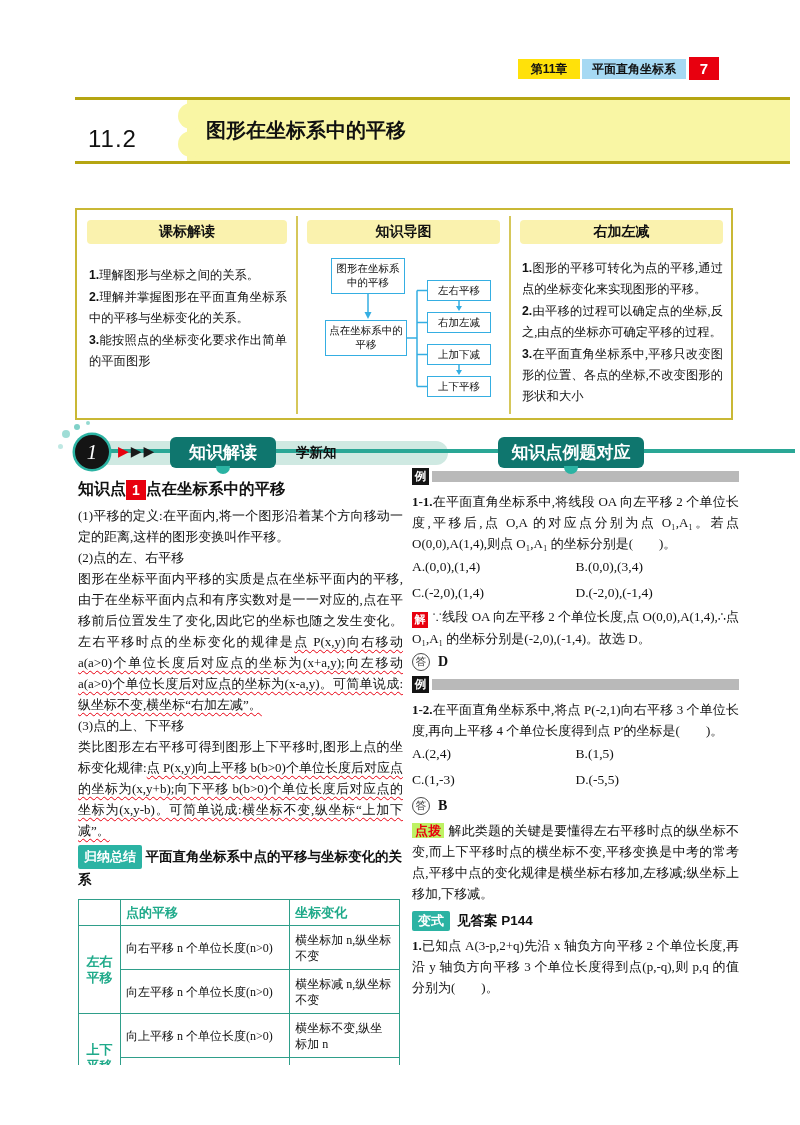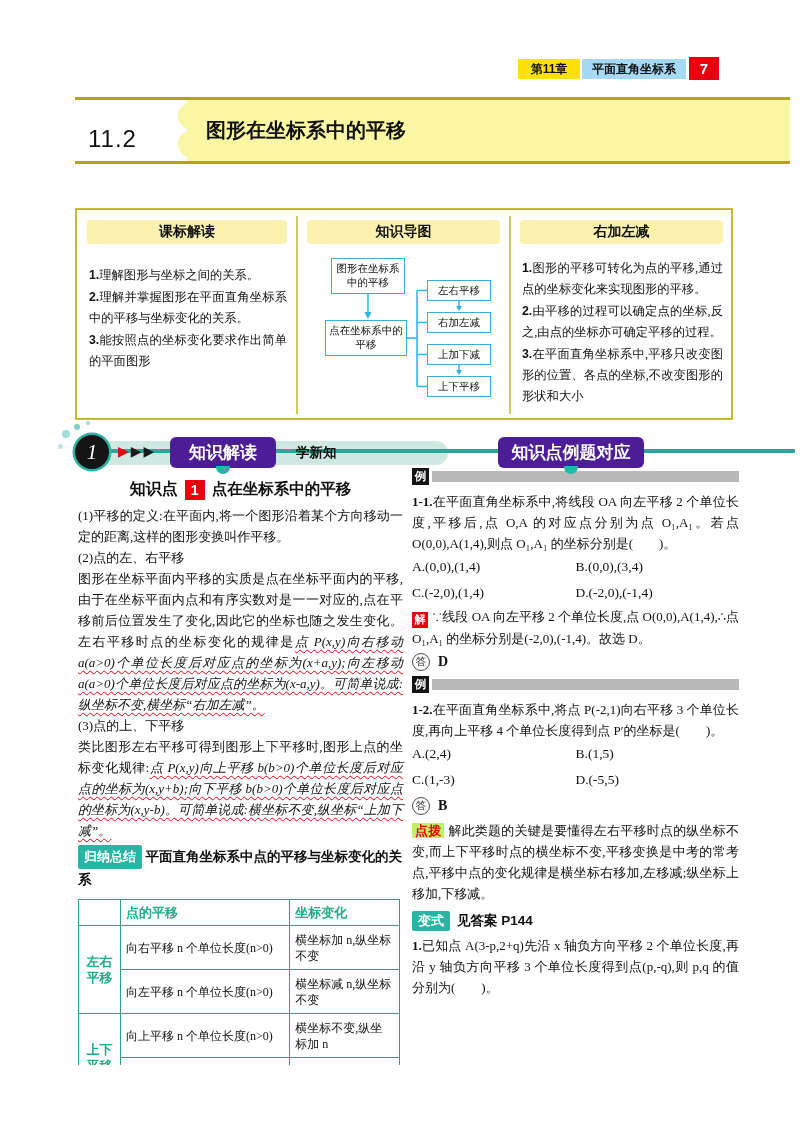--- a/index.html
+++ b/index.html
@@ -50,38 +50,38 @@
   
   .dot { position:absolute; border-radius:50%; background:#2bb3a3; }
   #band-mint { position:absolute; left:103px; top:441px; width:345px; height:24px;
     background:#cfe9e2; border-radius:0 12px 12px 0; }
   #band-line { position:absolute; left:103px; top:449px; width:692px; height:4px; background:#2aa796; }
   #band-circle { position:absolute; left:75px; top:435px; width:34px; height:34px; border-radius:50%;
     background:#141414; color:#fff; display:flex; align-items:center; justify-content:center;
     font-style:italic; font-size:21px; box-shadow:0 0 0 2.5px #2bb3a3; z-index:3; }
   #band-arrows { position:absolute; left:118px; top:443px; font-size:14px; letter-spacing:2px; z-index:2; }
   #band-arrows .r { color:#e8000f; } #band-arrows .k { color:#1a1a1a; }
-  .band-tab { position:absolute; top:437px; height:31px; background:#4c1d95; border-radius:6px;
+  .band-tab { position:absolute; top:437px; height:31px; background:#0f766e; border-radius:6px;
     color:#fff; font-weight:bold; font-size:17px; display:flex; align-items:center; justify-content:center;
     font-family:"Liberation Sans",sans-serif; z-index:2; }
   #tab-left { left:170px; width:106px; }
   #tab-right { left:498px; width:146px; }
   .tab-notch { position:absolute; top:466px; width:14px; height:8px; background:#2bb3a3;
     border-radius:0 0 8px 8px; z-index:2; }
   #band-sub { position:absolute; left:296px; top:441px; height:24px; display:flex; align-items:center;
     font-weight:bold; font-size:13.5px; font-family:"Liberation Sans",sans-serif; z-index:2; }
 
   
   #col-left { position:absolute; left:78px; top:479px; width:325px; }
   #col-right { position:absolute; left:412px; top:463px; width:327px; }
   .kb { font-size:13px; line-height:21px; text-align:justify; }
   .wavy { text-decoration-line:underline; text-decoration-style:wavy; text-decoration-color:#e8000f;
-    text-decoration-thickness:1px; text-underline-offset:2.5px;font-style:italic; }
-
-  #kp-head { display:flex; align-items:center; gap:7px; margin-bottom:5px;justify-content:center; }
+    text-decoration-thickness:1px; text-underline-offset:2.5px; }
+
+  #kp-head { display:flex; align-items:center; margin-bottom:5px; }
   #kp-label { font-weight:bold; font-size:16px; font-family:"Liberation Sans",sans-serif; }
   #kp-num { width:20px; height:20px; background:#e8000f; color:#fff; font-weight:bold; font-size:14px;
     display:flex; align-items:center; justify-content:center; font-family:"Liberation Sans",sans-serif; }
   #kp-title { font-weight:bold; font-size:15.5px; font-family:"Liberation Sans",sans-serif; }
 
   .badge-teal { display:inline-flex; align-items:center; justify-content:center; background:#2bb3a3;
     color:#fff; font-weight:bold; font-size:13px; padding:1px 6px; border-radius:2px;
     font-family:"Liberation Sans",sans-serif; }
   #summary-p { margin-top:4px; font-size:13.5px; line-height:22px; }
   #summary-p .ttl { font-weight:bold; font-family:"Liberation Sans",sans-serif; }

